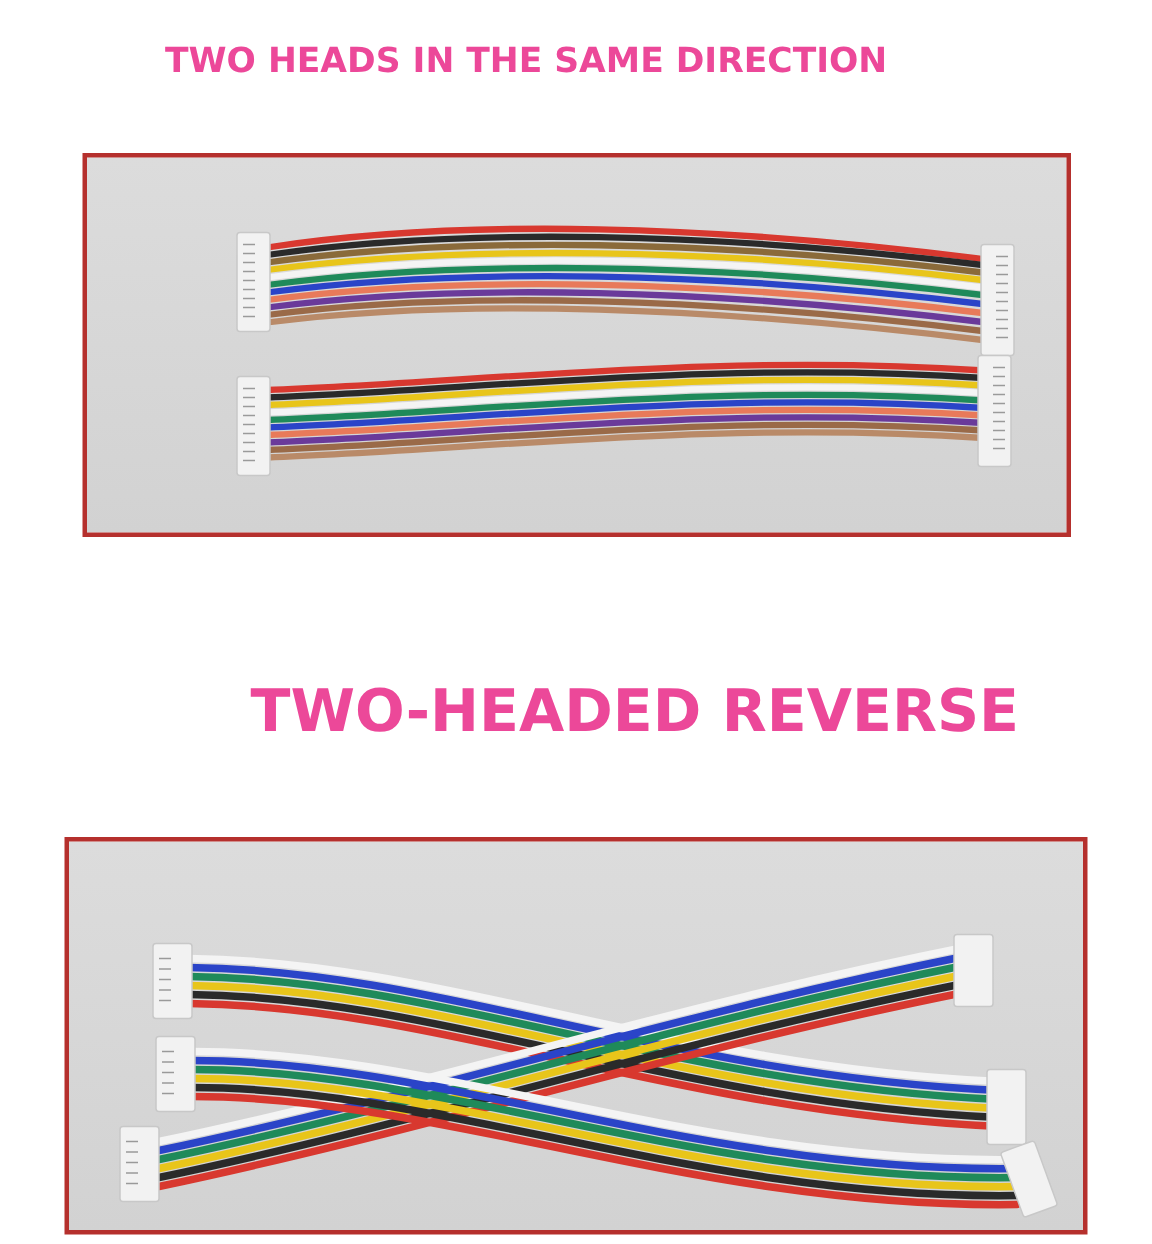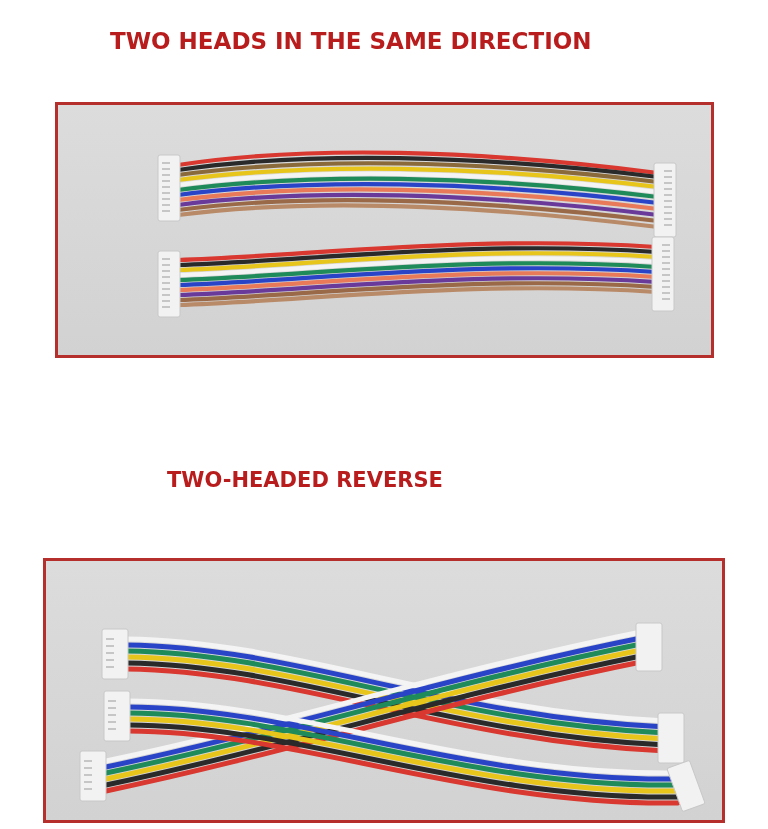--- a/index.html
+++ b/index.html
@@ -1,21 +1,21 @@
 <!DOCTYPE html>
 <html><head>
   <meta charset="utf-8">
   <style>
     html, body { margin: 0; padding: 0; background: #ffffff; }
     body { width: 768px; height: 829px; position: relative; overflow: hidden;
            font-family: "DejaVu Sans", "Liberation Sans", sans-serif; }
-    .heading { position: absolute; font-weight: bold; color: #b91c1c; white-space: nowrap;
+    .heading { position: absolute; font-weight: bold; color: #ec4899; white-space: nowrap;
                letter-spacing: 0px; text-align: right; }
     #h1 { left: 110px; top: 28px; font-size: 23px; }
-    #h2 { left: 167px; top: 468px; font-size: 21px; }
+    #h2 { left: 167px; top: 452px; font-size: 39px; }
     .frame { position: absolute; box-sizing: border-box; border: 3px solid #b5302d;
              background: linear-gradient(180deg, #dcdcdc 0%, #d6d6d6 60%, #d2d2d2 100%); overflow: hidden; }
     #frame1 { left: 55px; top: 102px; width: 659px; height: 256px; }
     #frame2 { left: 43px; top: 558px; width: 682px; height: 265px; }
     svg { position: absolute; left: 0; top: 0; }
   </style>
 </head>
 <body>
 
 <div class="heading" id="h1">TWO HEADS IN THE SAME DIRECTION</div>

